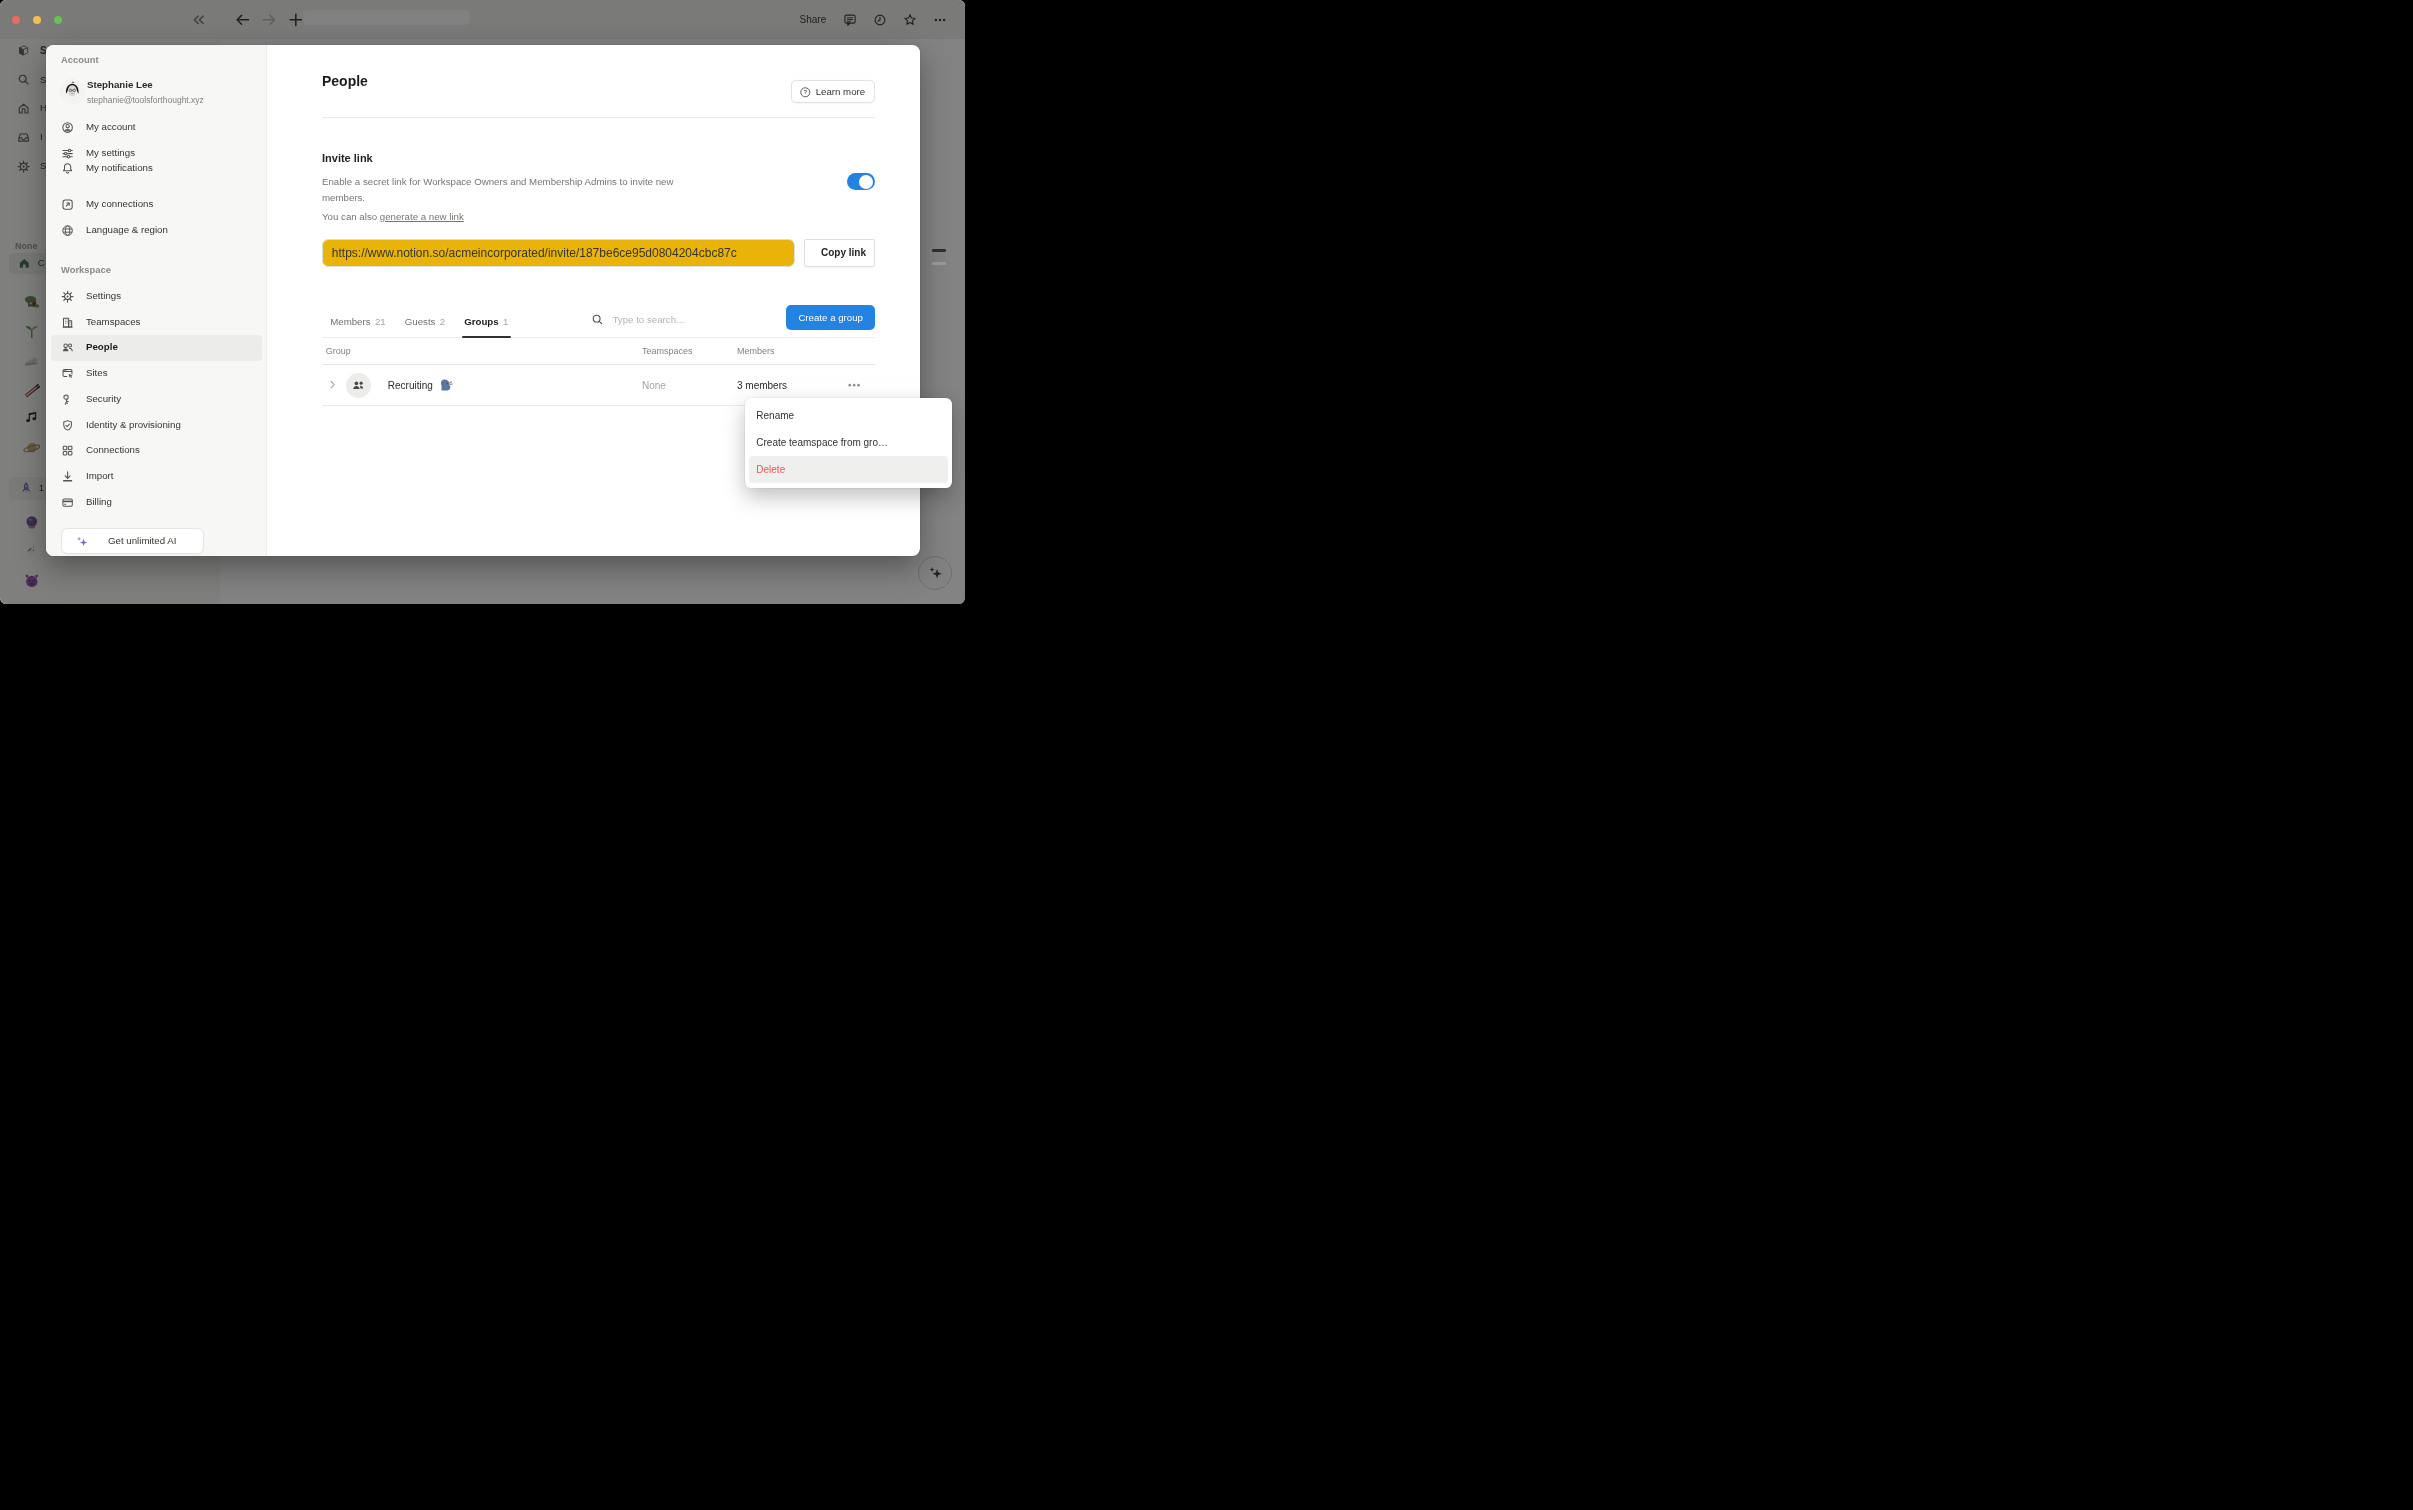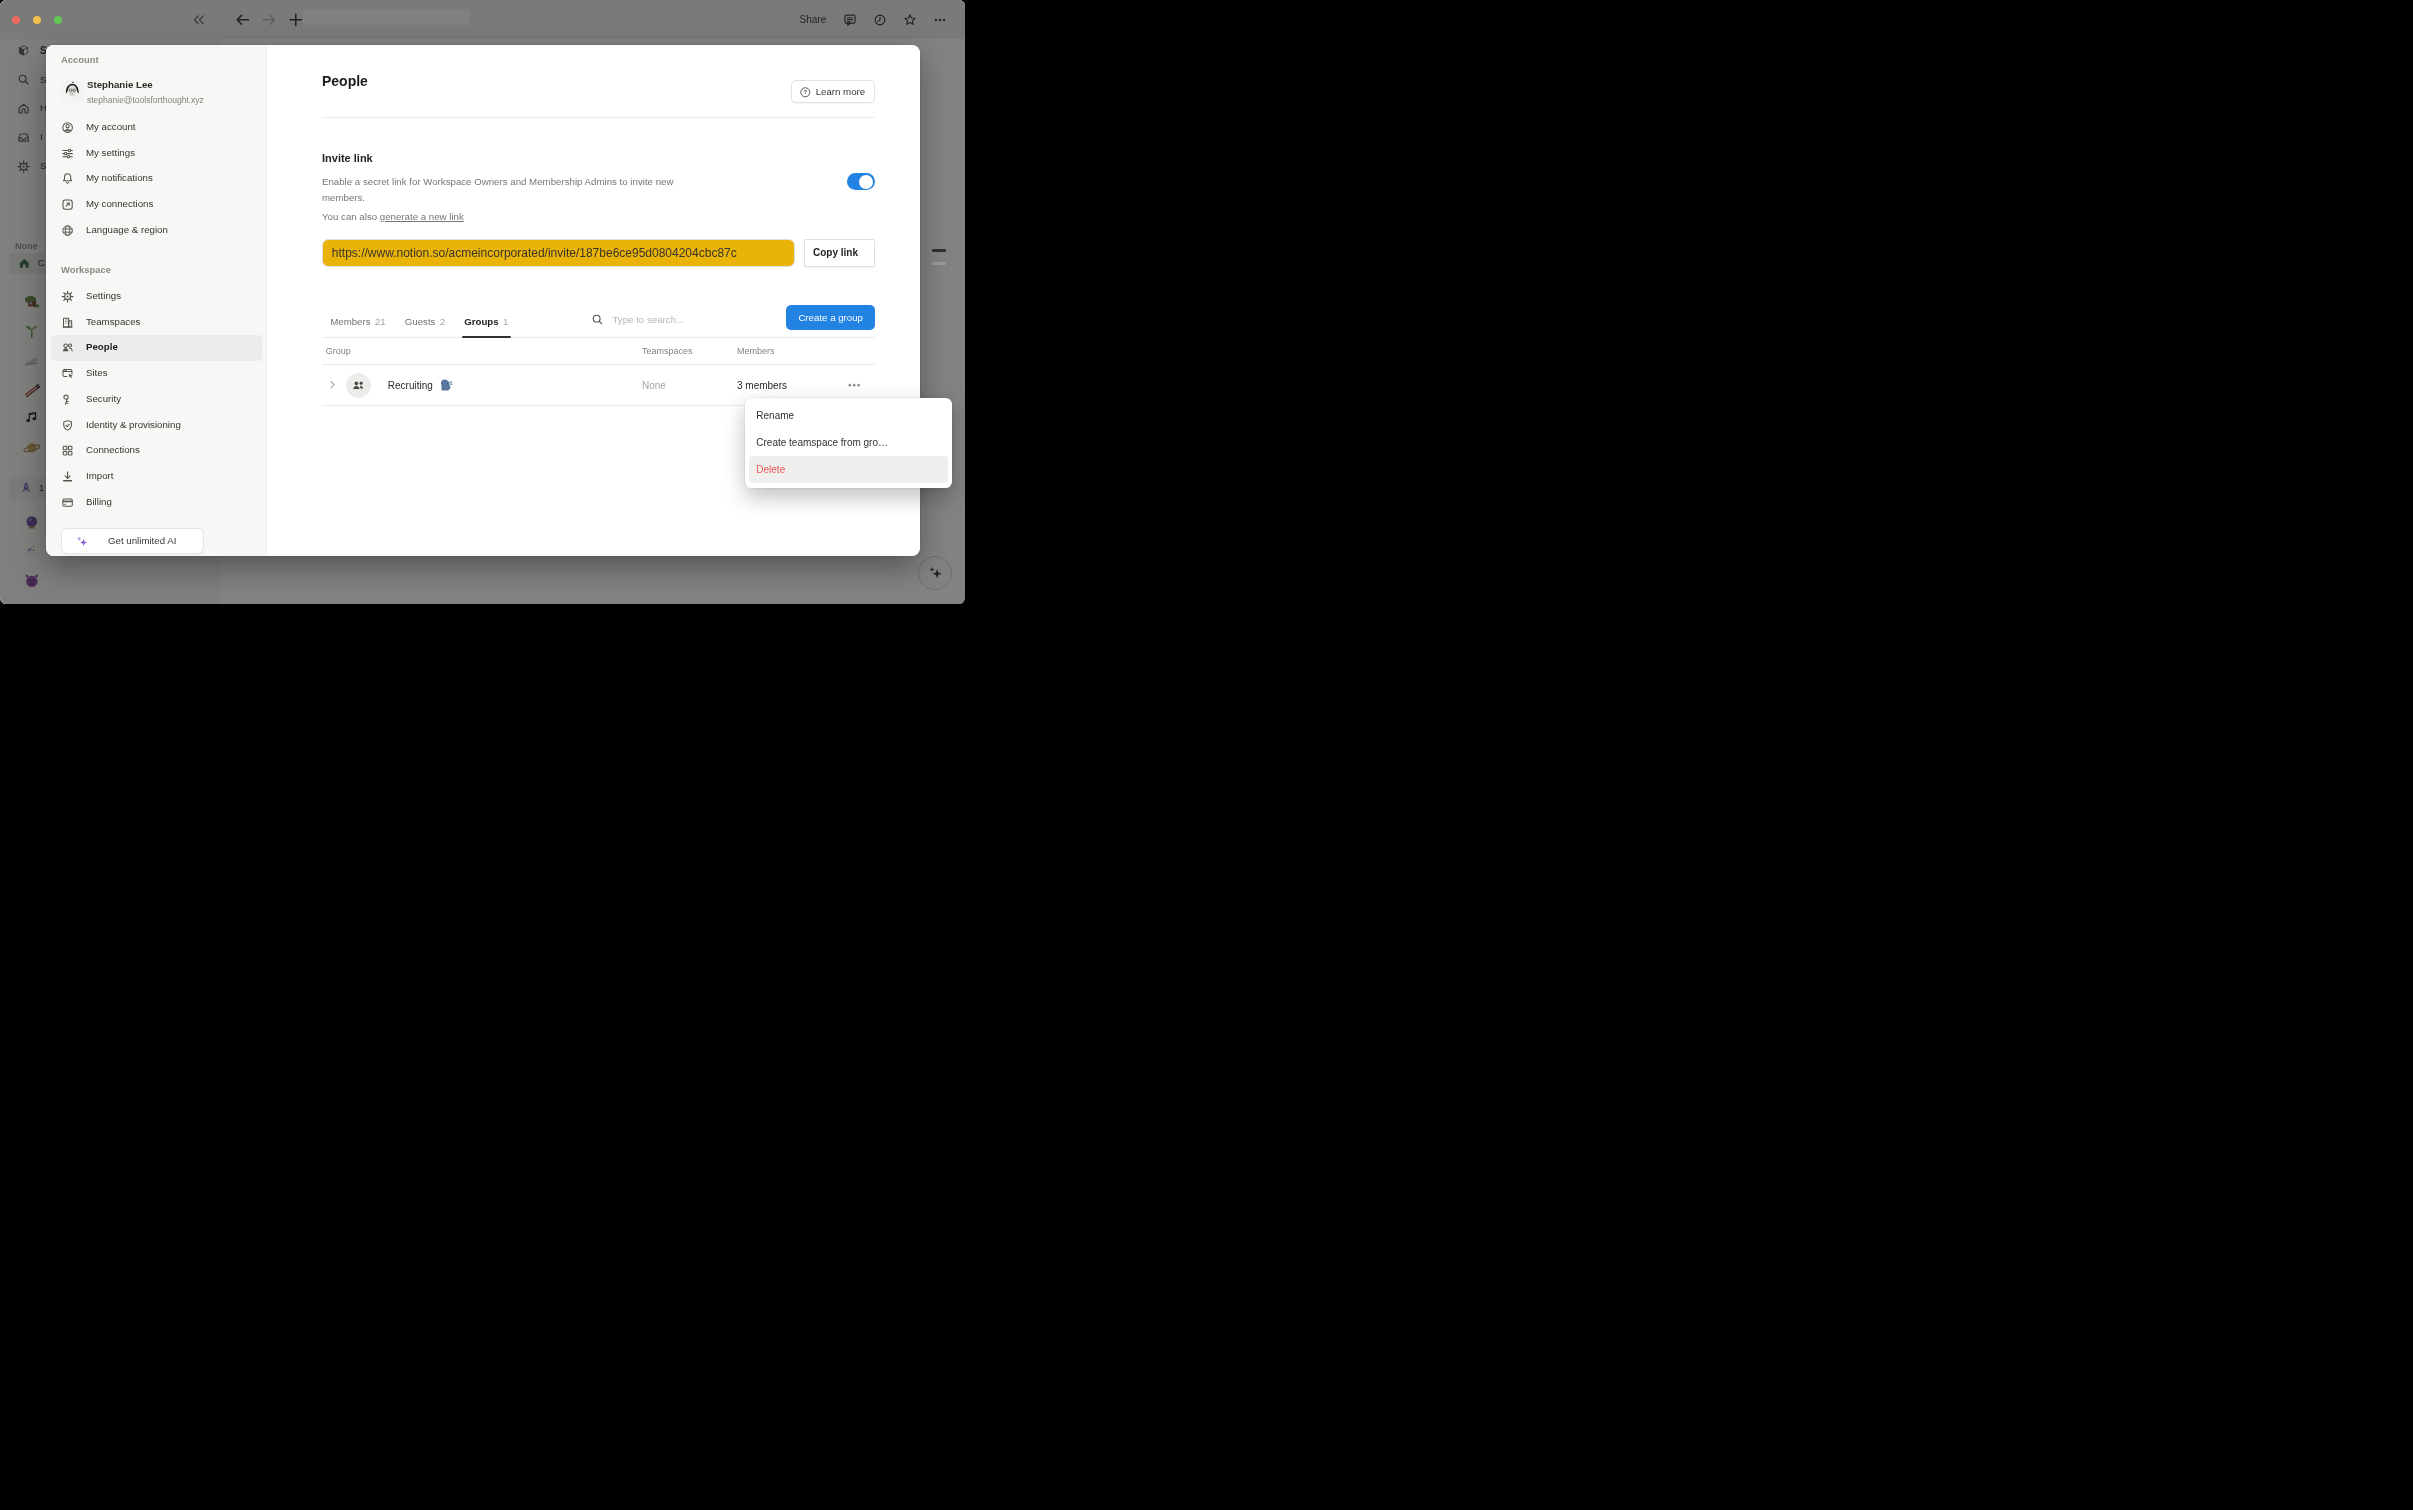--- a/index.html
+++ b/index.html
@@ -86,21 +86,21 @@
   .invite-desc { position:absolute; left:55px; top:129px; width:387px; font-size:9.7px; line-height:15.7px; color:#787671; }
   .invite-gen { position:absolute; left:55px; top:166px; font-size:9.7px; color:#787671; }
   .invite-gen a { color:#787671; text-decoration:underline; }
   .toggle { position:absolute; right:45px; top:128px; width:28px; height:17px; border-radius:8.8px; background:#2383e2; }
   .toggle .knob { position:absolute; right:1.6px; top:1.6px; width:14px; height:14px; border-radius:50%; background:#fff; }
   .url-row { position:absolute; left:55px; right:45px; top:194px; height:28px; }
   .url-input { position:absolute; left:0; width:473px; height:28px; border:0.6px solid #dededb; border-radius:6.3px;
                background:#eab308; padding:0 8.8px; font-size:12px; color:#37352f; font-family:"Liberation Sans",sans-serif;
                white-space:nowrap; overflow:hidden; }
   .copy-btn { position:absolute; right:0; width:71px; height:28px; background:#fff; border:0.6px solid #e0dfdc;
-              border-radius:2px; font-size:10px; font-weight:600; color:#24231f; text-align:left; line-height:26.4px;
+              border-radius:2px; font-size:10px; font-weight:600; color:#24231f; text-align:center; line-height:26.4px;
               box-shadow:0 0.6px 1.3px rgba(0,0,0,0.04);padding-left:8px; }
   .tabs-row { position:absolute; left:55px; right:45px; top:260px; height:33px; border-bottom:0.6px solid #ebebea; }
   .tabs { position:absolute; left:8.2px; top:0; height:100%; display:flex; gap:19px; }
   .tab { position:relative; height:100%; display:flex; align-items:center; gap:4.4px; font-size:9.7px; color:#73726e; }
   .tab .cnt { color:#a5a4a0; }
   .tab.active { color:#1d1c19; font-weight:700; }
   .tab.active .cnt { font-weight:400; color:#a5a4a0; }
   .tab.active::after { content:""; position:absolute; left:-2.5px; right:-2.5px; bottom:-0.6px; height:1.9px; background:#32312d; border-radius:1.3px; }
   .search-box { position:absolute; left:269px; top:7.5px; display:flex; align-items:center; gap:6.3px; color:#55534e; }
   .search-box svg { width:13.2px; height:13.2px; }
@@ -384,21 +384,21 @@
               <path d="M3 5.5 H18"></path>
               <circle cx="13.5" cy="5.5" r="2"></circle>
               <path d="M3 10.5 H18"></path>
               <circle cx="7.5" cy="10.5" r="2"></circle>
               <path d="M3 15.5 H18"></path>
               <circle cx="12" cy="15.5" r="2"></circle>
             </svg>
         </span>
         <span class="it-label">My settings</span>
       </div>
-      <div class="side-item" style="top:121px">
+      <div class="side-item" style="top:111px">
         <span class="it-ico">
           <svg viewBox="0 0 21 21" fill="none" stroke="currentColor" stroke-width="1.7" stroke-linejoin="round" stroke-linecap="round">
               <path d="M10.5 2.8 C7.6 2.8 5.6 4.9 5.6 7.7 V11 L4 14 H17 L15.4 11 V7.7 C15.4 4.9 13.4 2.8 10.5 2.8 Z"></path>
               <path d="M8.8 16.6 a1.8 1.8 0 0 0 3.4 0"></path>
             </svg>
         </span>
         <span class="it-label">My notifications</span>
       </div>
       <div class="side-item" style="top:147px">
         <span class="it-ico">

